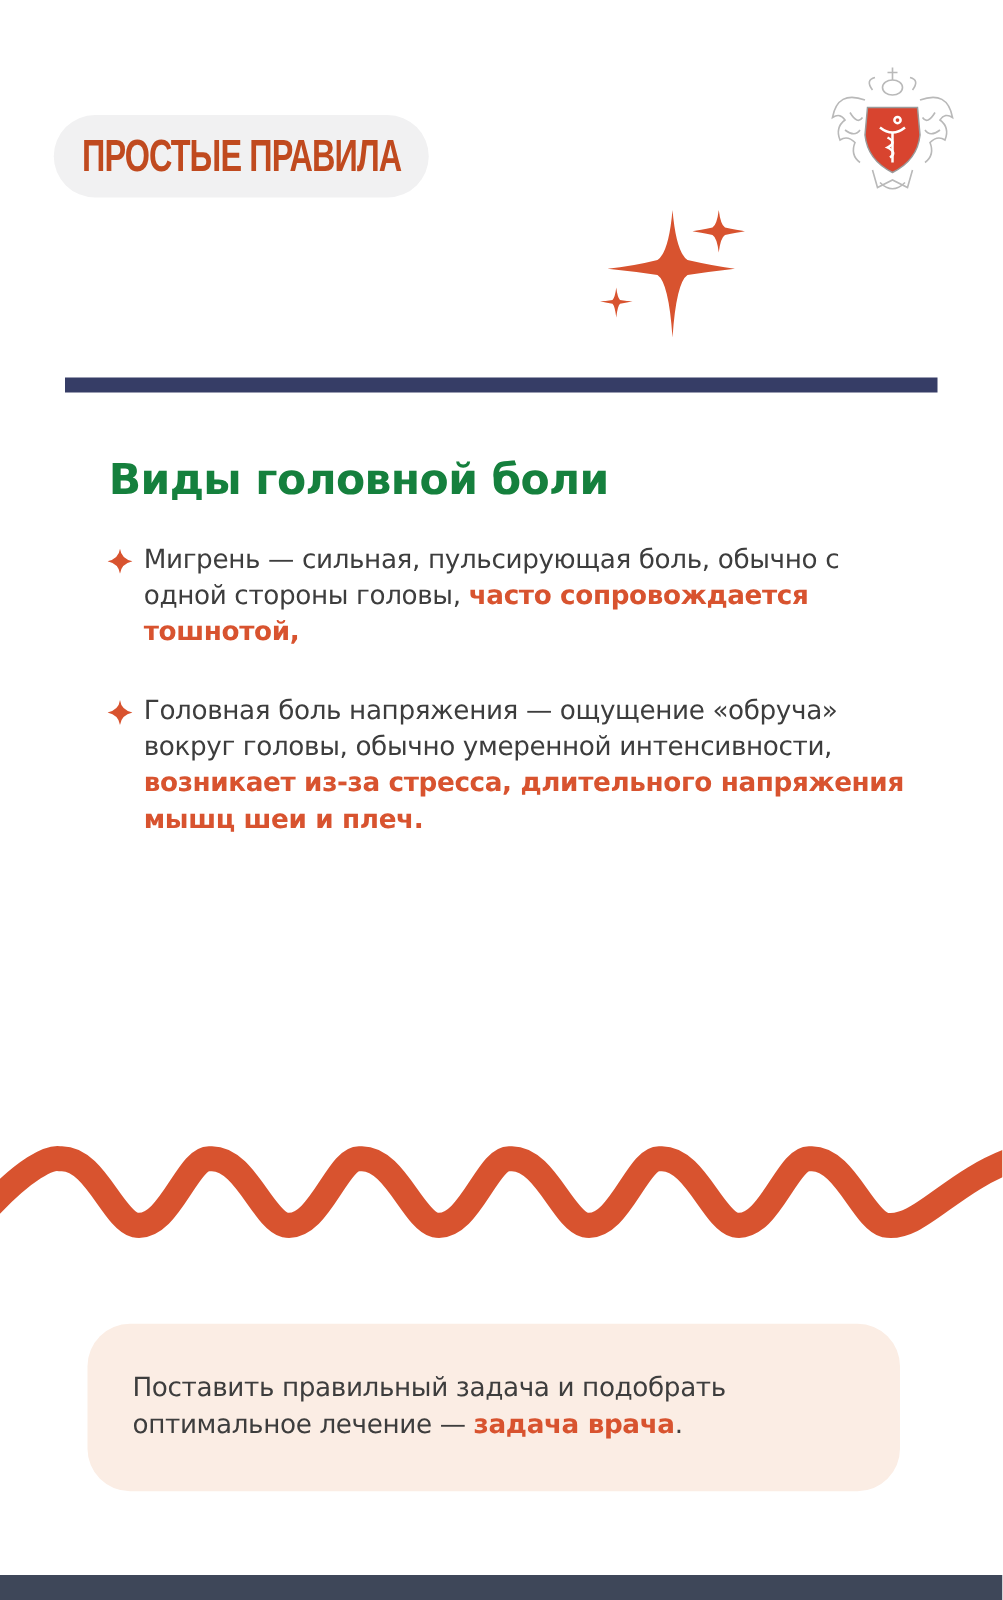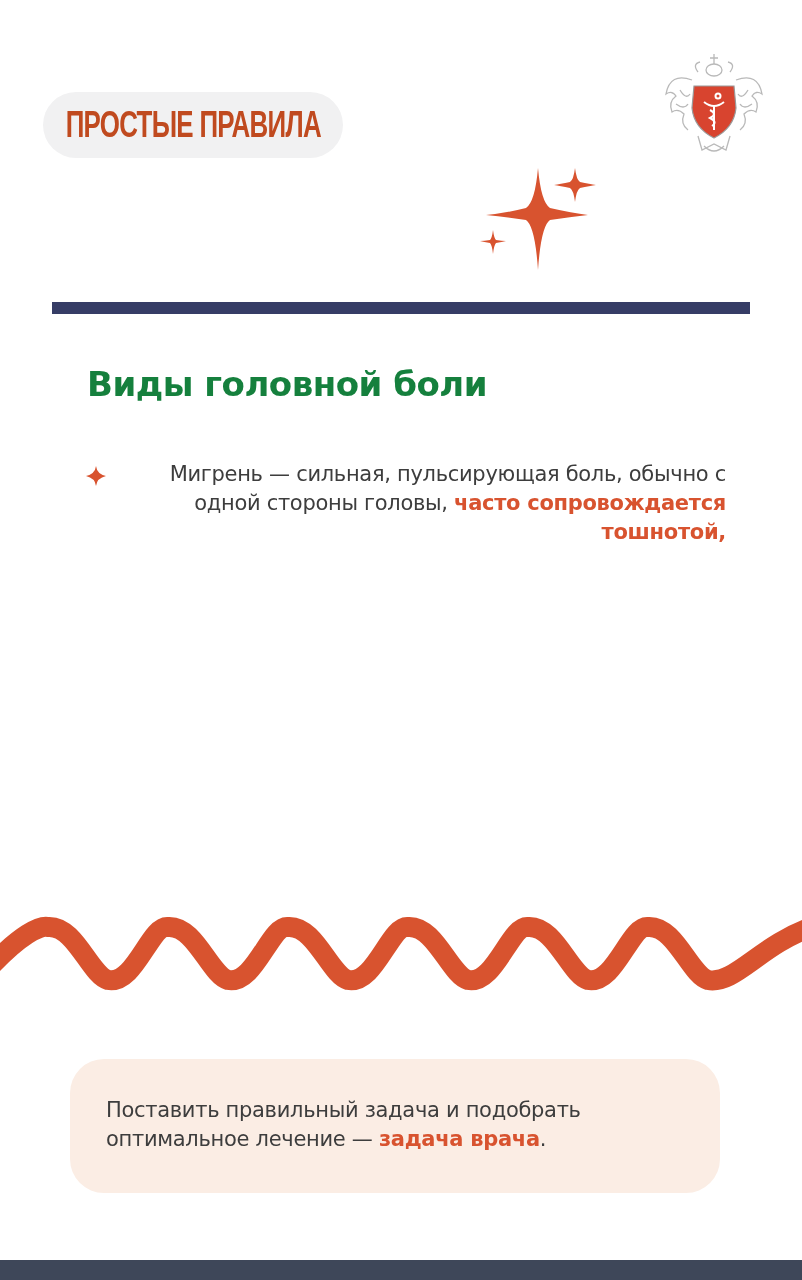--- a/index.html
+++ b/index.html
@@ -19,21 +19,21 @@
     transform: scaleX(0.72); transform-origin: center; white-space: nowrap;
   }
   .emblem { position: absolute; left: 662px; top: 50px; width: 104px; height: 108px; }
   .sparkles { position: absolute; left: 478px; top: 160px; width: 130px; height: 112px; }
   .rule { position: absolute; left: 52px; top: 302px; width: 698px; height: 12px; background: #363d66; }
   .title {
     position: absolute; left: 87px; top: 364px;
     font-size: 34px; font-weight: bold; color: #15803d; letter-spacing: -0.5px;
     font-family: "DejaVu Sans", sans-serif;
   }
-  .list { position: absolute; left: 86px; top: 460px; width: 640px; text-align: right; }
+  .list { position: absolute; left: 86px; top: 433px; width: 640px; }
   .item { position: relative; padding-left: 29px; margin-bottom: 34px; }
   .item .bullet { position: absolute; left: 0; top: 6px; width: 20px; height: 20px; }
   .item-text {
     font-size: 21px; line-height: 29px; color: #3d3d3d; letter-spacing: -0.3px;
     font-family: "DejaVu Sans", sans-serif;
   }
   .hl { color: #d8532f; font-weight: bold; }
   .wave { position: absolute; left: 0; top: 905px; width: 802px; height: 95px; }
   .note {
     position: absolute; left: 70px; top: 1059px; width: 650px; height: 134px;
@@ -85,20 +85,26 @@
 
 <div class="title">Виды головной боли</div>
 
 <div class="list">
   <div class="item">
     <svg class="bullet" viewBox="0 0 20 20">
       <path d="M10 0 Q11 8 20 10 Q11 12 10 20 Q9 12 0 10 Q9 8 10 0 Z" fill="#d8532f"></path>
     </svg>
     <div class="item-text"><span>Мигрень — сильная, пульсирующая боль, обычно с одной стороны головы, </span><span class="hl">часто сопровождается тошнотой,</span><br></div>
   </div>
+  <div class="item">
+    <svg class="bullet" viewBox="0 0 20 20">
+      <path d="M10 0 Q11 8 20 10 Q11 12 10 20 Q9 12 0 10 Q9 8 10 0 Z" fill="#d8532f"></path>
+    </svg>
+    <div class="item-text"><span>Головная боль напряжения — ощущение «обруча» вокруг головы, обычно умеренной интенсивности, </span><span class="hl">возникает из-за стресса, длительного напряжения мышц шеи и плеч.</span><span></span></div>
+  </div>
 </div>
 
 <svg class="wave" viewBox="0 0 802 95" preserveAspectRatio="none">
   <path d="M-10 62 C 20 30, 40 20, 48 22 C 75 20, 90 70, 108 75 C 135 80, 150 20, 168 22 C 195 20, 210 70, 228 75 C 255 80, 270 20, 288 22 C 315 20, 330 70, 348 75 C 375 80, 390 20, 408 22 C 435 20, 450 70, 468 75 C 495 80, 510 20, 528 22 C 555 20, 570 70, 588 75 C 615 80, 630 20, 648 22 C 675 20, 690 70, 708 75 C 735 80, 760 40, 812 22" fill="none" stroke="#d8532f" stroke-width="20" stroke-linecap="butt"></path>
 </svg>
 
 <div class="note">
   <div class="note-text"><span>Поставить правильный задача и подобрать оптимальное лечение — </span><span class="hl">задача врача</span><span>.</span></div>
 </div>
 

